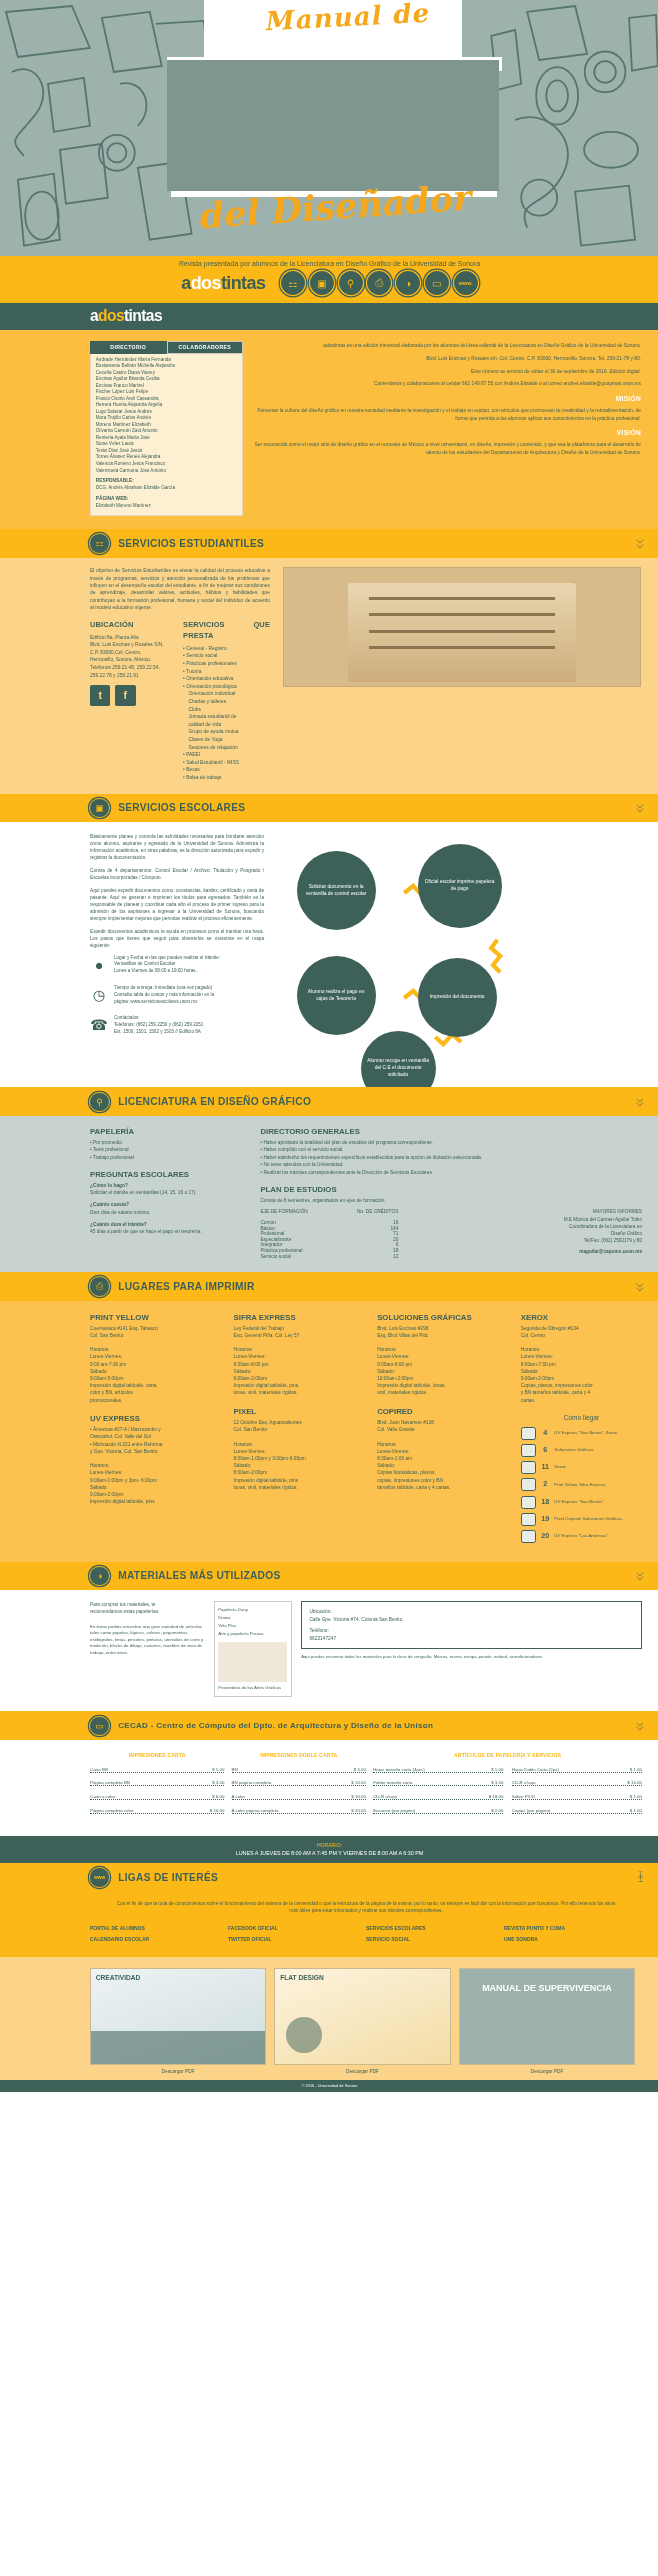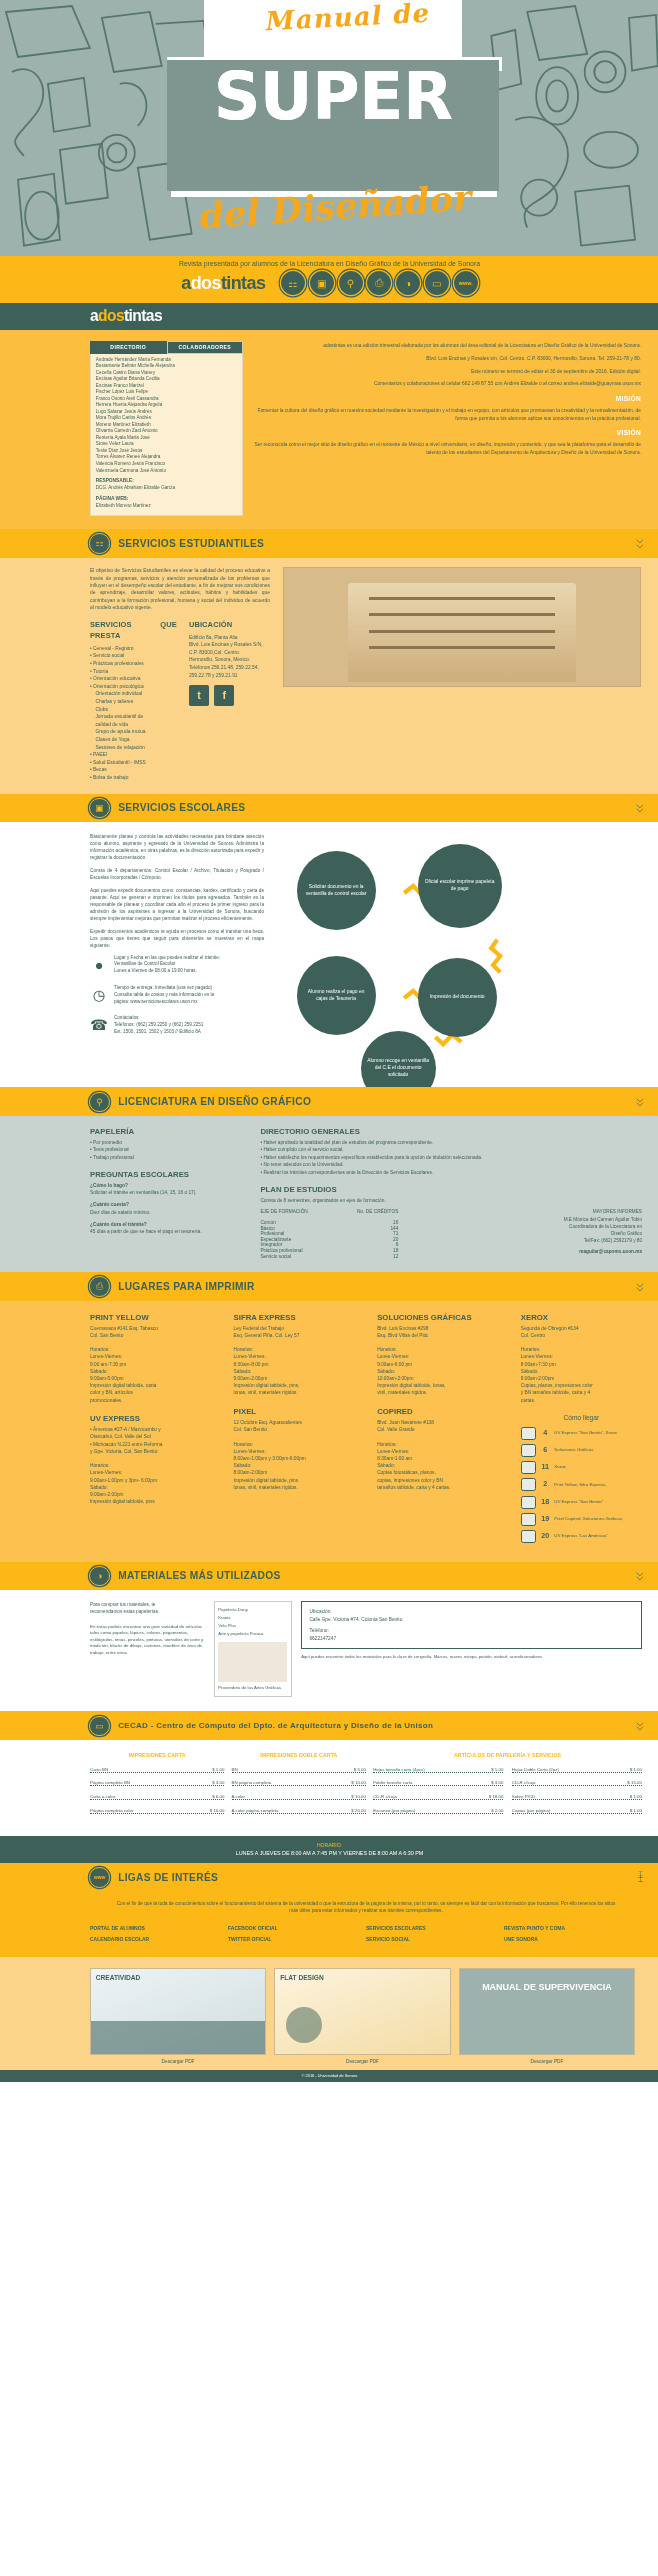--- a/index.html
+++ b/index.html
@@ -202,21 +202,21 @@
   .horario-band .h1 { color:#fcb816; font-size:5.1px; margin-bottom:1.8px;}
   .horario-band .h2 { color:#fff; font-size:5.4px; }
 
   
   .ligas { background:#fcb816; padding:8.4px 17px 13px 90px; }
   .ligas .intro { font-size:4.7px; line-height:1.5; text-align:center; color:#3d6159; margin:0 24px 8.4px;}
   .link-grid { display:flex; flex-wrap:wrap; }
   .link-cell { width:25%; font-size:5px; font-weight:bold; color:#3d6159; padding:2.4px 0; }
   .pdfs { background:#fcd489; display:flex; gap:8.4px; padding:10.8px 24px 6px 90px; }
   .pdf-card { flex:1; }
-  .pdf-thumb { height:87px; border:0.6px solid #cbb88e; position:relative; overflow:hidden;}
+  .pdf-thumb { height:97px; border:0.6px solid #cbb88e; position:relative; overflow:hidden;}
   .pdf-cap { text-align:center; font-size:4.8px; margin-top:3.6px; color:#3d6159;}
   .footer { background:#3d6159; color:#fff; text-align:center; font-size:3.9px; padding:3.6px 0; }
 </style>
 </head>
 <body>
 
 <div class="page">
 
   <div class="hero">
     <svg class="hero-doodles" viewBox="0 0 1100 428" preserveAspectRatio="none">
@@ -250,21 +250,20 @@
       </g>
     </svg>
 
     <div class="hero-sup-bg"></div>
     <div class="hero-white-block" style="opacity:.0"></div>
     <div style="position:absolute;left:204px;top:0;width:258px;height:71px;background:#fff;"></div>
     <div style="position:absolute;left:167px;top:57px;width:335px;height:14.4px;background:#fff;"></div>
     <div style="position:absolute;left:171px;top:180px;width:326px;height:17px;background:#fff;"></div>
 
     <div class="hero-manual">Manual de</div>
-    <div class="hero-super">SUPER</div>
     <div class="hero-diseñador">del Diseñador</div>
   </div>
 
   <div class="subtitle-bar">Revista presentada por alumnos de la Licenciatura en Diseño Gráfico de la Universidad de Sonora</div>
   <div class="navbar">
     <div class="brand">a<span class="w">dos</span>tintas</div>
     <div class="nav-icon">⚏</div>
     <div class="nav-icon">▣</div>
     <div class="nav-icon">⚲</div>
     <div class="nav-icon">⎙</div>
@@ -323,20 +322,35 @@
 
   <div class="sec-head">
     <div class="badge">⚏</div>
     <h2>SERVICIOS ESTUDIANTILES</h2>
     <div class="chev">⌵<div>⌵</div></div>
   </div>
   <div class="serv-est">
     <div class="se-left">
       <p>El objetivo de Servicios Estudiantiles es elevar la calidad del proceso educativo a través de programas, servicios y atención personalizada de los problemas que influyen en el desempeño escolar del estudiante, a fin de mejorar sus condiciones de aprendizaje, desarrollar valores, actitudes, hábitos y habilidades que contribuyan a la formación profesional, humana y social del individuo de acuerdo al modelo educativo vigente.</p>
       <div class="se-cols">
+        <div style="width:84px">
+          <h3>UBICACIÓN</h3>
+          <ul>
+            <li>Edificio 8a, Planta Alta</li>
+            <li>Blvd. Luis Encinas y Rosales S/N,</li>
+            <li>C.P. 83000,Col. Centro.</li>
+            <li>Hermosillo, Sonora, México.</li>
+            <li>Teléfonos 259.21.48, 259.22.54,</li>
+            <li>259.22.78 y 259.21.91</li>
+          </ul>
+          <div class="socials">
+            <div class="soc">t</div>
+            <div class="soc">f</div>
+          </div>
+        </div>
         <div style="width:90px">
           <h3>SERVICIOS QUE PRESTA</h3>
           <ul>
             <li>• Ceneval - Registro</li>
             <li>• Servicio social</li>
             <li>• Prácticas profesionales</li>
             <li>• Tutoría</li>
             <li>• Orientación educativa</li>
             <li>• Orientación psicológica</li>
             <li class="sub">Orientación individual</li>
@@ -345,35 +359,20 @@
             <li class="sub">Jornada estudiantil de</li>
             <li class="sub">calidad de vida</li>
             <li class="sub">Grupo de ayuda mutua</li>
             <li class="sub">Clases de Yoga</li>
             <li class="sub">Sesiones de relajación</li>
             <li>• PAEEI</li>
             <li>• Salud Estudiantil - IMSS</li>
             <li>• Becas</li>
             <li>• Bolsa de trabajo</li>
           </ul>
-        </div>
-        <div style="width:84px">
-          <h3>UBICACIÓN</h3>
-          <ul>
-            <li>Edificio 8a, Planta Alta</li>
-            <li>Blvd. Luis Encinas y Rosales S/N,</li>
-            <li>C.P. 83000,Col. Centro.</li>
-            <li>Hermosillo, Sonora, México.</li>
-            <li>Teléfonos 259.21.48, 259.22.54,</li>
-            <li>259.22.78 y 259.21.91</li>
-          </ul>
-          <div class="socials">
-            <div class="soc">t</div>
-            <div class="soc">f</div>
-          </div>
         </div>
       </div>
     </div>
     <div class="se-right">
       <div class="se-photo">
         <div class="bldg"></div>
         <div class="win" style="left:24%;top:24%;width:52%;height:3px"></div>
         <div class="win" style="left:24%;top:38%;width:52%;height:3px"></div>
         <div class="win" style="left:24%;top:52%;width:52%;height:3px"></div>
         <div class="win" style="left:24%;top:66%;width:52%;height:3px"></div>

